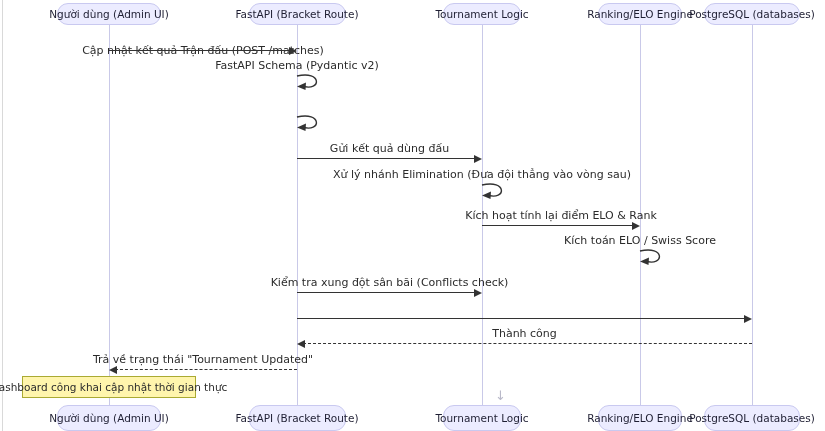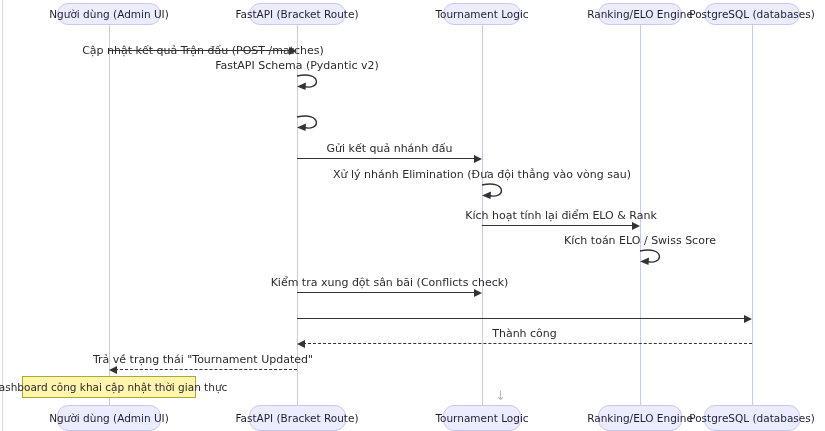--- a/index.html
+++ b/index.html
@@ -84,21 +84,21 @@
     <div class="arrowhead right" style="left: 289px; top: 46.5px;"></div>
     <div class="msg-label" style="left: 297px; top: 59px;">FastAPI Schema (Pydantic v2)</div>
     <svg width="34" height="22" class="self-loop" style="left: 296px; top: 73px;">
       <path d="M1,3 C26,-3 26,19 6,13" fill="none" stroke="#333" stroke-width="1.4"></path>
       <polygon points="1,13.5 10,9.5 9.5,17" fill="#333"></polygon>
     </svg>
     <svg width="34" height="22" class="self-loop" style="left: 296px; top: 114px;">
       <path d="M1,3 C26,-3 26,19 6,13" fill="none" stroke="#333" stroke-width="1.4"></path>
       <polygon points="1,13.5 10,9.5 9.5,17" fill="#333"></polygon>
     </svg>
-    <div class="msg-label" style="left: 389.5px; top: 142px;">Gửi kết quả nhánh đấu</div>
+    <div class="msg-label" style="left: 389.5px; top: 142px;">Gửi kết quả dùng đấu</div>
     <div class="msg-line solid" style="left: 297px; top: 158px; width: 179px;"></div>
     <div class="arrowhead right" style="left: 474px; top: 154.5px;"></div>
     <div class="msg-label" style="left: 482px; top: 168px;">Xử lý nhánh Elimination (Đưa đội thẳng vào vòng sau)</div>
     <svg width="34" height="22" class="self-loop" style="left: 481px; top: 182px;">
       <path d="M1,3 C26,-3 26,19 6,13" fill="none" stroke="#333" stroke-width="1.4"></path>
       <polygon points="1,13.5 10,9.5 9.5,17" fill="#333"></polygon>
     </svg>
     <div class="msg-label" style="left: 561px; top: 209px;">Kích hoạt tính lại điểm ELO &amp; Rank</div>
     <div class="msg-line solid" style="left: 482px; top: 225px; width: 152px;"></div>
     <div class="arrowhead right" style="left: 632px; top: 221.5px;"></div>

